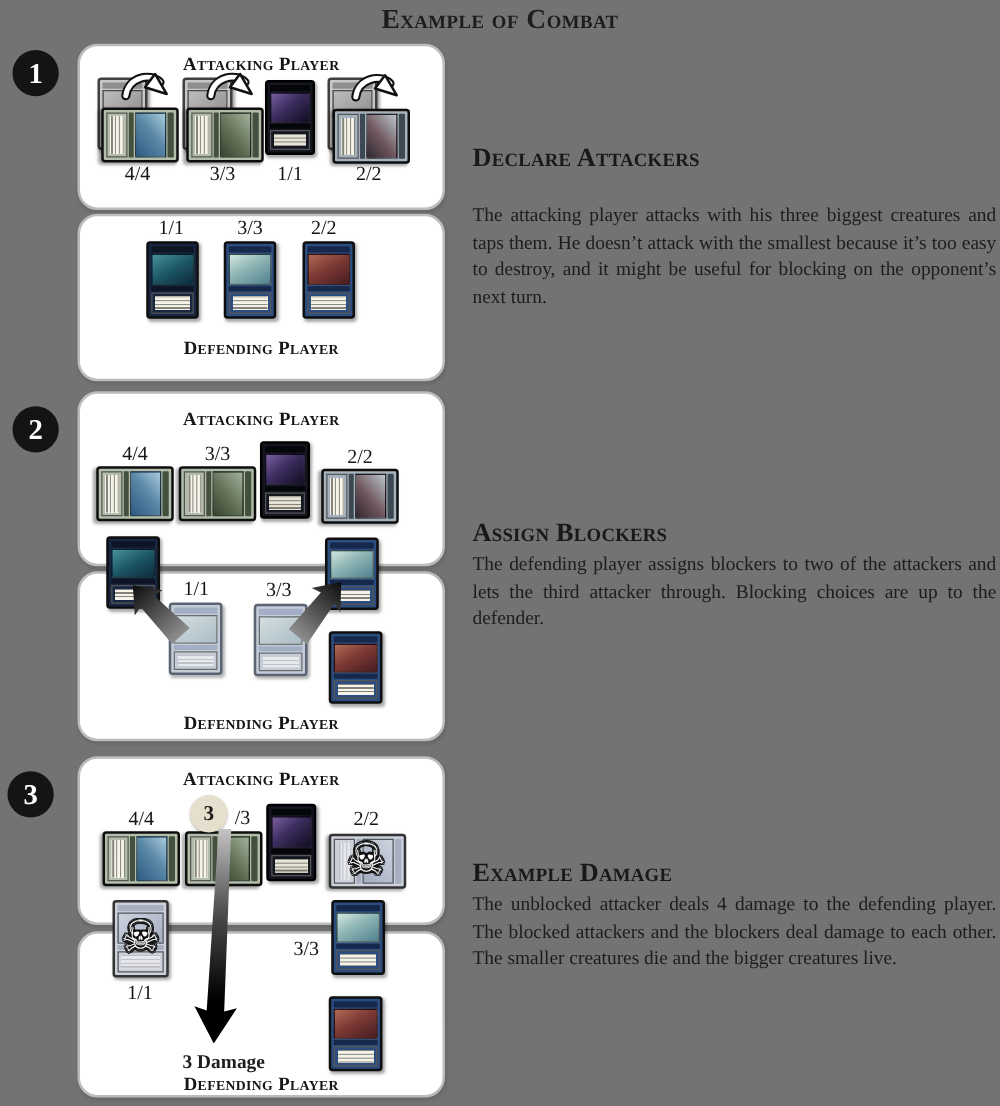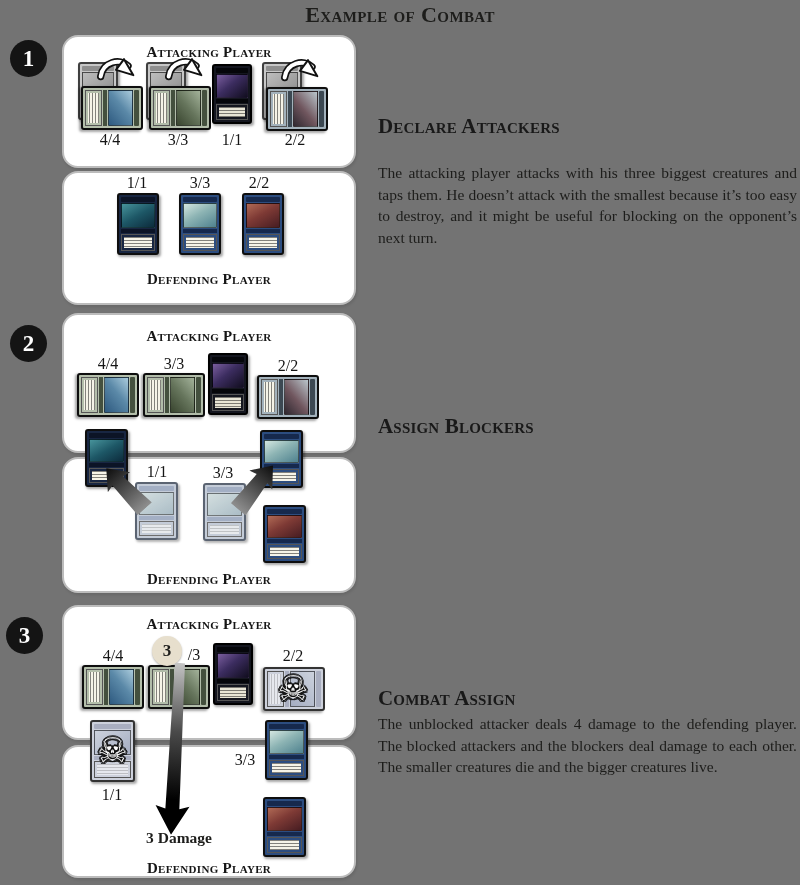--- a/index.html
+++ b/index.html
@@ -271,20 +271,21 @@
       </div>
     <div class="card v-d2" style="left:201px;top:192px;width:43px;height:58px;">
         <div class="c-title"></div>
         <div class="c-art"></div>
         <div class="c-type"></div>
         <div class="c-text"></div>
       </div>
   </div>
 
   <div class="tcol-h" style="top:414px;">Assign Blockers</div>
+  <div class="tcol-p" style="top:441px;">The defending player assigns blockers to two of the attackers and lets the third attacker through. Blocking choices are up to the defender.</div>
 
   <div class="badge" style="left:6px;top:617px;">3</div>
 
   <div class="diagram" style="top:605px;height:274px;">
     <div class="panel" style="left:0;top:0;width:294px;height:135px;">
       <div class="panel-h" style="top:9px;">Attacking Player</div>
     </div>
     <div class="panel" style="left:0;top:140px;width:294px;height:133px;">
       <div class="panel-h" style="top:113px;">Defending Player</div>
     </div>
@@ -347,19 +348,19 @@
         <div class="c-type"></div>
         <div class="c-text"></div>
       </div>
     <div class="card v-d2" style="left:201px;top:192px;width:43px;height:60px;">
         <div class="c-title"></div>
         <div class="c-art"></div>
         <div class="c-type"></div>
         <div class="c-text"></div>
       </div>
 
-    <div class="dmg" style="left:57px;top:224px;width:120px;">3 Damage</div>
+    <div class="dmg" style="left:57px;top:236px;width:120px;">3 Damage</div>
   </div>
 
-  <div class="tcol-h" style="top:686px;">Combat Assign</div>
+  <div class="tcol-h" style="top:686px;">Example Damage</div>
   <div class="tcol-p" style="top:713px;">The unblocked attacker deals 4 damage to the defending player. The blocked attackers and the blockers deal damage to each other. The smaller creatures die and the bigger creatures live.</div>
 
 </div>
 
 </body></html>

